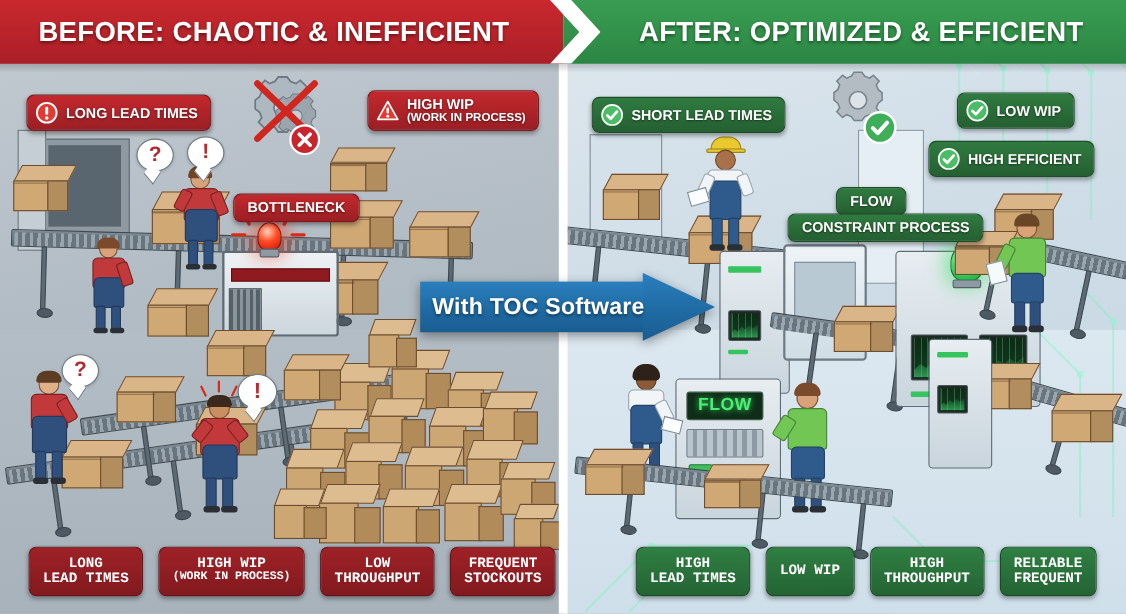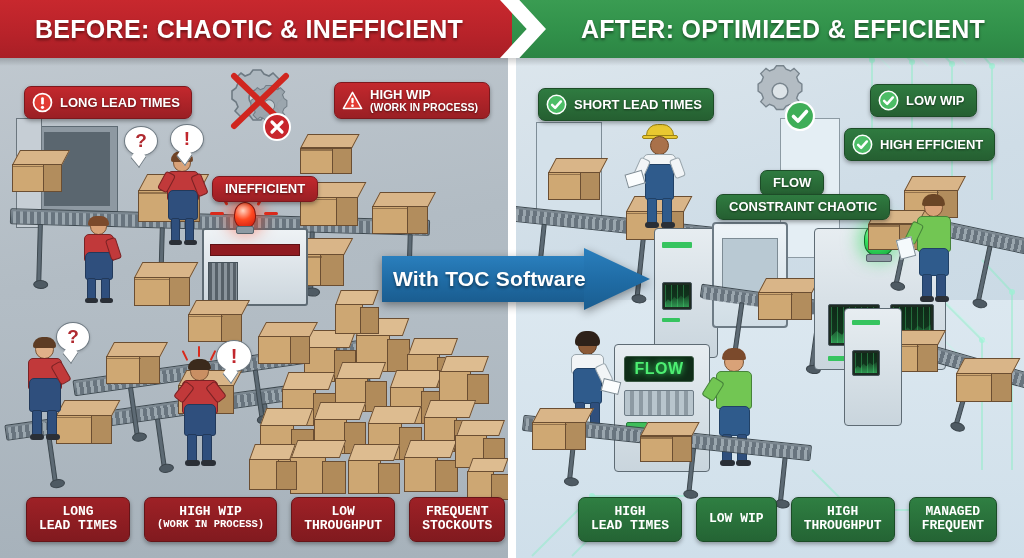--- a/index.html
+++ b/index.html
@@ -516,21 +516,21 @@
             <rect x="9.8" y="8" width="2.4" height="6" rx="1.1" fill="#fff"></rect>
             <circle cx="11" cy="16.4" r="1.4" fill="#fff"></circle>
           </svg>
       </span>
       <span class="txt">
         <span>HIGH WIP</span>
         <span class="sub">(WORK IN PROCESS)</span>
       </span>
     </div>
     <div class="badge badge-red badge-plain" style="left:212px;top:176px;">
-      <span class="txt">INEFFICIENT</span>
+      <span class="txt">BOTTLENECK</span>
     </div>
 
     <div class="chiprow chiprow-left">
       <div class="chip chip-red">
         <span>LONG</span>
         <span class="l2">LEAD TIMES</span>
       </div>
       <div class="chip chip-red">
         <span>HIGH WIP</span>
         <span class="l2 small">(WORK IN PROCESS)</span>
@@ -820,37 +820,37 @@
             <path d="M6.4 11.4 L9.6 14.6 L15.6 7.8" stroke="#fff" stroke-width="2.6" fill="none" stroke-linecap="round" stroke-linejoin="round"></path>
           </svg>
       </span>
       <span class="txt">HIGH EFFICIENT</span>
     </div>
 
     <div class="badge badge-dgreen badge-plain" style="left:248px;top:170px;">
       <span class="txt">FLOW</span>
     </div>
     <div class="badge badge-dgreen badge-plain" style="left:204px;top:194px;">
-      <span class="txt">CONSTRAINT CHAOTIC</span>
+      <span class="txt">CONSTRAINT PROCESS</span>
     </div>
 
     <div class="chiprow chiprow-right" style="left:66px;">
       <div class="chip chip-green">
         <span>HIGH</span>
         <span class="l2">LEAD TIMES</span>
       </div>
       <div class="chip chip-green" style="display:flex;align-items:center;">
         <span>LOW WIP</span>
       </div>
       <div class="chip chip-green">
         <span>HIGH</span>
         <span class="l2">THROUGHPUT</span>
       </div>
       <div class="chip chip-green">
-        <span>MANAGED</span>
+        <span>RELIABLE</span>
         <span class="l2">FREQUENT</span>
       </div>
     </div>
   </div>
 
   <div class="divider"></div>
 
   <div class="hdr hdr-left">
     <h1>BEFORE: CHAOTIC &amp; INEFFICIENT</h1>
   </div>

